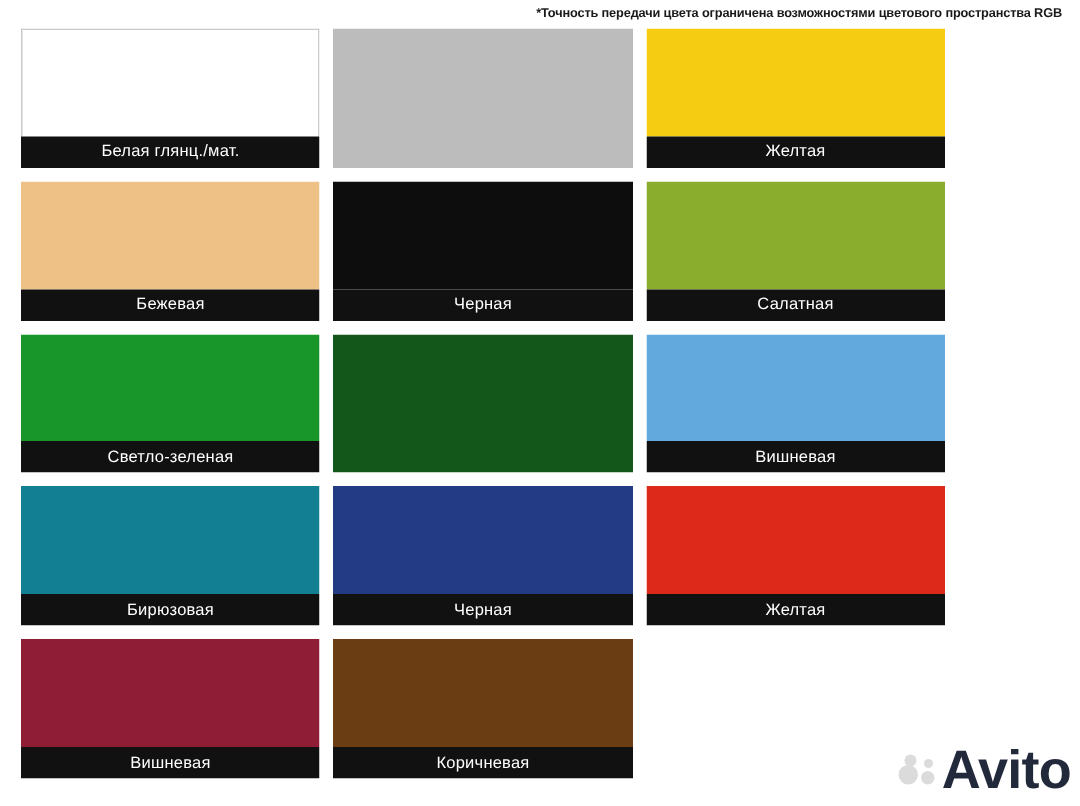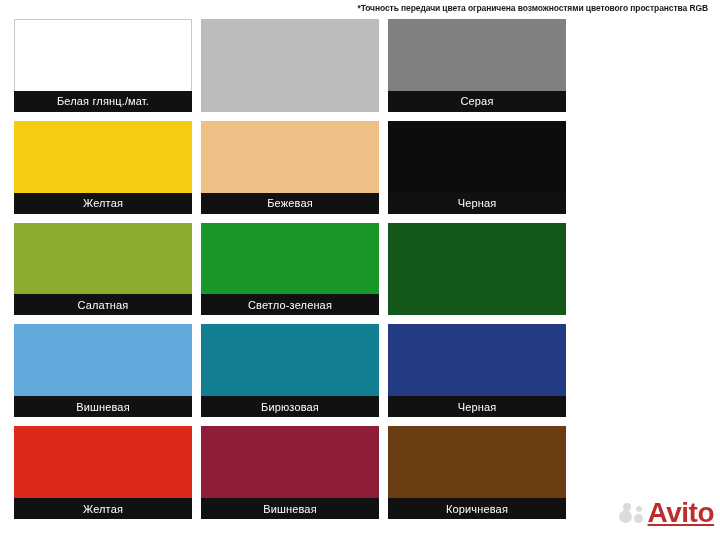--- a/index.html
+++ b/index.html
@@ -31,21 +31,21 @@
     color: #1a1a1a;
     letter-spacing: -0.1px;
     white-space: nowrap;
     line-height: 12px;
   }
 
   .grid {
     position: absolute;
     top: 19px;
     left: 14px;
-    width: 552px;
+    width: 616px;
     height: 500px;
     display: grid;
     grid-template-columns: repeat(3, 1fr);
     grid-template-rows: repeat(5, 1fr);
     column-gap: 9px;
     row-gap: 9px;
   }
 
   .swatch-cell {
     position: relative;
@@ -98,46 +98,41 @@
     position: absolute;
     display: block;
     border-radius: 50%;
     background: #d9d9d9;
   }
   .wm-dots i.d1 { width: 13px; height: 13px; left: 0;   top: 9px; }
   .wm-dots i.d2 { width: 8px;  height: 8px;  left: 4px; top: 2px; }
   .wm-dots i.d3 { width: 9px;  height: 9px;  left: 15px; top: 13px; }
   .wm-dots i.d4 { width: 6px;  height: 6px;  left: 17px; top: 5px; }
   .wm-text {
-    font-size: 28px;
+    font-size: 36px;
     font-weight: bold;
-    color: #b91c1c;
+    color: #0f172a;
     line-height: 28px;
     letter-spacing: -0.5px;
-    text-decoration: underline;
   }
 </style>
 </head>
 <body>
 
 <div class="page">
 
   <div class="disclaimer">*Точность передачи цвета ограничена возможностями цветового пространства RGB</div>
 
   <div class="grid">
       <div class="swatch-cell">
         <div class="swatch-color has-border" style="background: rgb(255, 255, 255);"></div>
         <div class="swatch-label">Белая глянц./мат.</div>
       </div>
       <div class="swatch-cell">
         <div class="swatch-color" style="background: rgb(188, 188, 188);"></div>
-      </div>
-      <div class="swatch-cell">
-        <div class="swatch-color" style="background: rgb(128, 128, 128);"></div>
-        <div class="swatch-label">Серая</div>
       </div>
       <div class="swatch-cell">
         <div class="swatch-color" style="background: rgb(246, 204, 19);"></div>
         <div class="swatch-label">Желтая</div>
       </div>
       <div class="swatch-cell">
         <div class="swatch-color" style="background: rgb(238, 194, 135);"></div>
         <div class="swatch-label">Бежевая</div>
       </div>
       <div class="swatch-cell">

